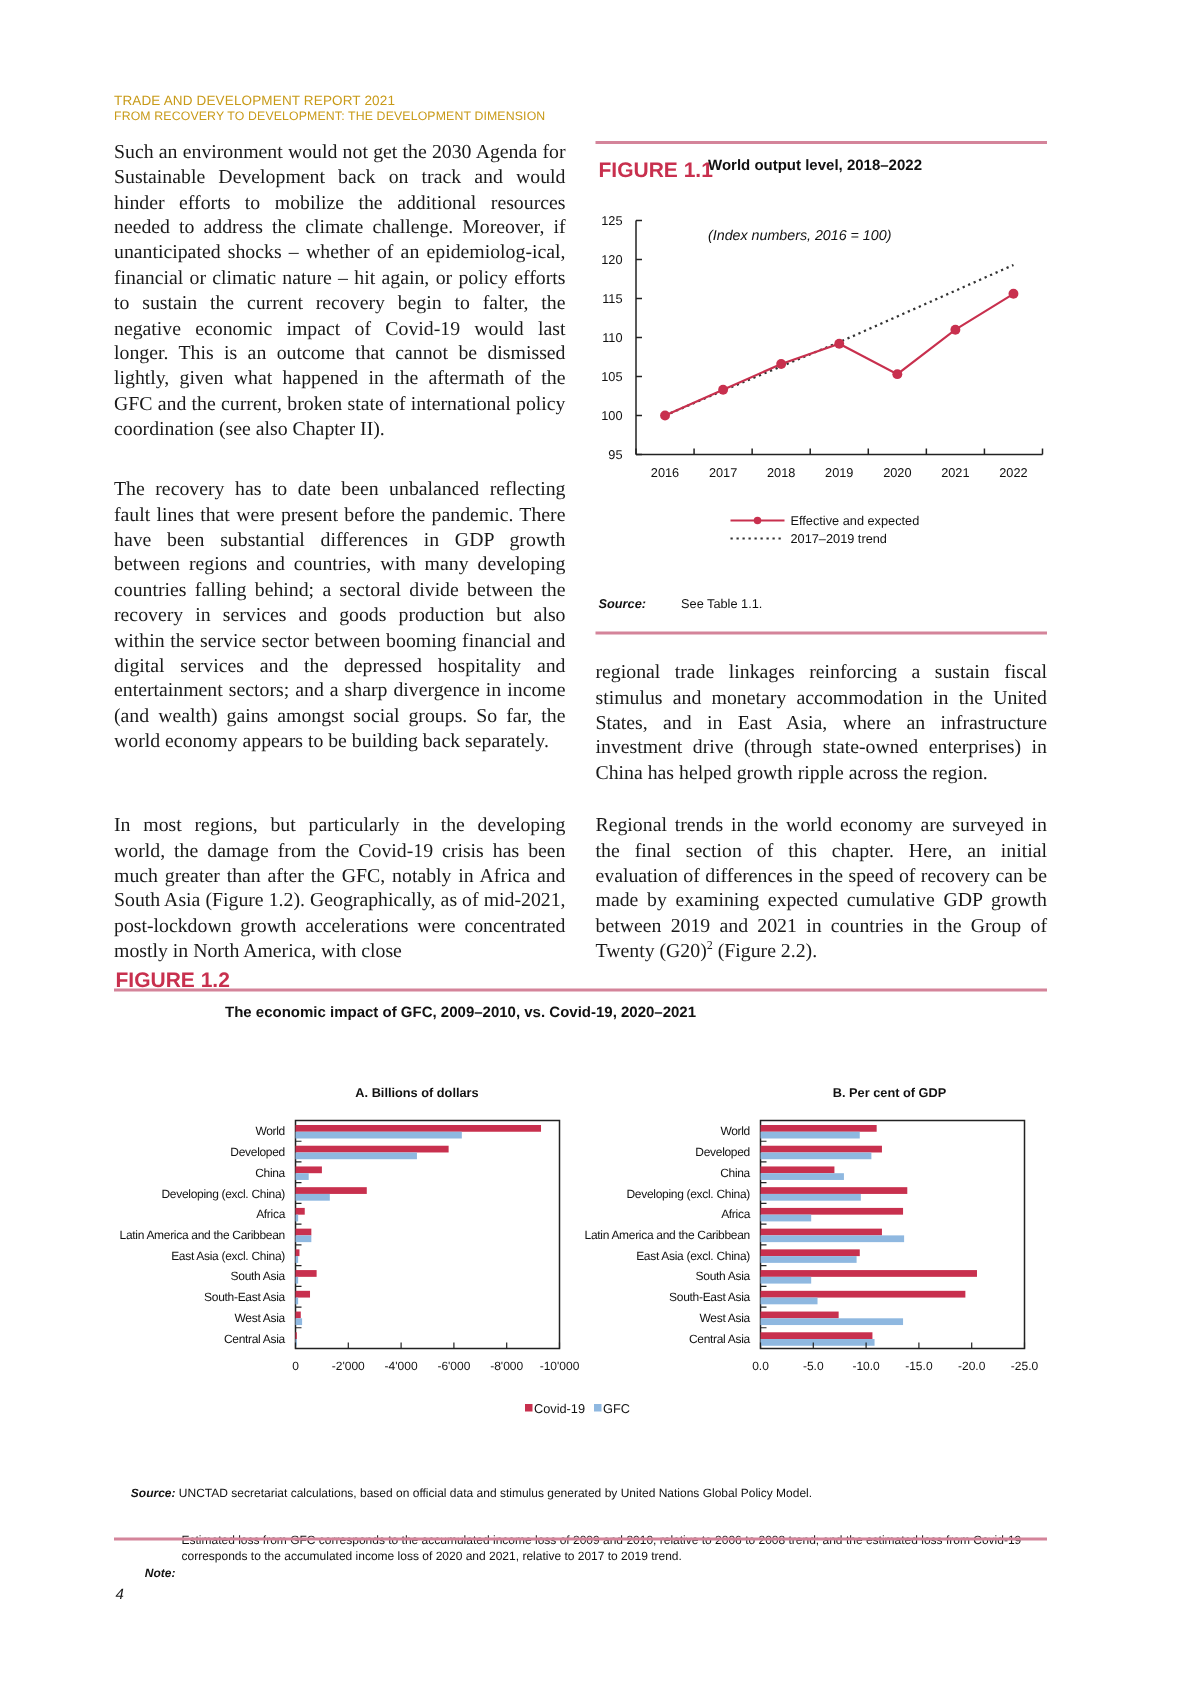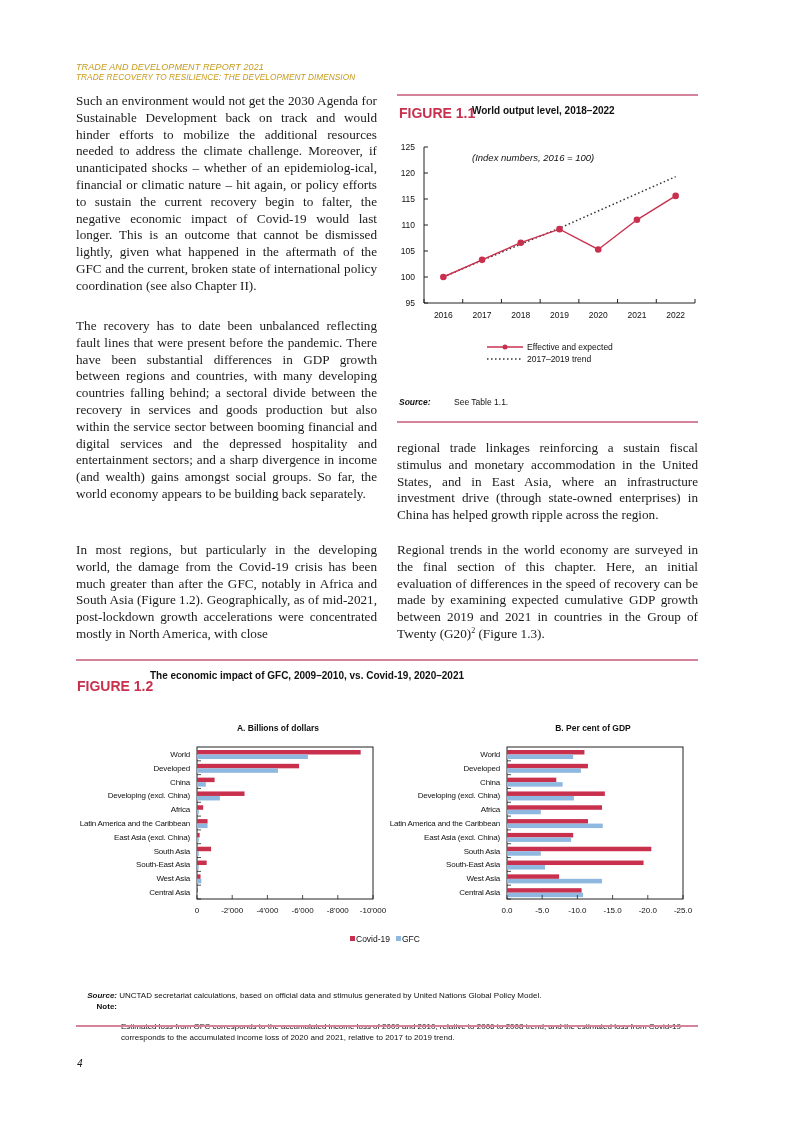--- a/index.html
+++ b/index.html
@@ -1,38 +1,38 @@
 <!DOCTYPE html>
 <html><head>
 <meta charset="utf-8">
 <style>
   html, body { margin: 0; padding: 0; background: #ffffff; }
   body { width: 793px; height: 1122px; position: relative; overflow: hidden; font-family: "Liberation Serif", serif; color: #1a1a1a; }
-  .hdr { position: absolute; left: 76px; font-family: "Liberation Sans", sans-serif; font-style: italic; color: #c89a18; font-size: 9px; letter-spacing: 0.1px; }
+  .hdr { position: absolute; left: 76px; font-family: "Liberation Sans", sans-serif; color: #c89a18; font-size: 9px; letter-spacing: 0.1px; }
   .hdr1 { top: 62px; }
   .hdr2 { top: 73px; font-size: 8.2px; }
   .para { position: absolute; font-size: 13.2px; line-height: 16.8px; text-align: justify; margin: 0; }
   .colL { left: 76px; width: 301px; }
   .colR { left: 397px; width: 301px; }
   .rule { position: absolute; height: 2px; background: #d4849a; }
   .figlabel { font-family: "Liberation Sans", sans-serif; font-weight: bold; color: #c8304e; font-size: 14px; }
   .figtitle { font-family: "Liberation Sans", sans-serif; font-weight: bold; color: #111; font-size: 10px; }
   .figsub { font-family: "Liberation Sans", sans-serif; font-style: italic; color: #111; font-size: 10px; margin-top: 35px; }
   .abs { position: absolute; }
   .sans { font-family: "Liberation Sans", sans-serif; }
   .small { font-family: "Liberation Sans", sans-serif; font-size: 8.5px; color: #111; }
   .note { position: absolute; font-family: "Liberation Sans", sans-serif; font-size: 8px; color: #111; line-height: 11px; }
   sup { font-size: 8px; line-height: 0; }
   svg text { font-family: "Liberation Sans", sans-serif; }
 </style>
 </head>
 <body>
 
 <div class="hdr hdr1">TRADE AND DEVELOPMENT REPORT 2021</div>
-<div class="hdr hdr2">TRADE RECOVERY TO RESILIENCE: THE DEVELOPMENT DIMENSION</div>
+<div class="hdr hdr2">FROM RECOVERY TO DEVELOPMENT: THE DEVELOPMENT DIMENSION</div>
 
 <p class="para colL" style="top:93px;">Such an environment would not get the 2030 Agenda for Sustainable Development back on track and would hinder efforts to mobilize the additional resources needed to address the climate challenge. Moreover, if unanticipated shocks – whether of an epidemiolog-ical, financial or climatic nature – hit again, or policy efforts to sustain the current recovery begin to falter, the negative economic impact of Covid-19 would last longer. This is an outcome that cannot be dismissed lightly, given what happened in the aftermath of the GFC and the current, broken state of international policy coordination (see also Chapter II).</p>
 <p class="para colL" style="top:318px;">The recovery has to date been unbalanced reflecting fault lines that were present before the pandemic. There have been substantial differences in GDP growth between regions and countries, with many developing countries falling behind; a sectoral divide between the recovery in services and goods production but also within the service sector between booming financial and digital services and the depressed hospitality and entertainment sectors; and a sharp divergence in income (and wealth) gains amongst social groups. So far, the world economy appears to be building back separately.</p>
 <p class="para colL" style="top:542px;">In most regions, but particularly in the developing world, the damage from the Covid-19 crisis has been much greater than after the GFC, notably in Africa and South Asia (Figure 1.2). Geographically, as of mid-2021, post-lockdown growth accelerations were concentrated mostly in North America, with close</p>
 
 <div class="rule" style="left:397px; top:94px; width:301px;"></div>
 <div class="abs figlabel" style="left:399px; top:105px;">FIGURE 1.1</div>
 <div class="abs figtitle" style="left:472px; top:105px;">World output level, 2018–2022</div>
 <div class="abs figsub" style="left:472px; top:117px; font-size:9.5px;">(Index numbers, 2016 = 100)</div>
 
@@ -84,24 +84,24 @@
     <text x="137" y="227" font-size="8.5" fill="#111">2017–2019 trend</text>
   </svg>
 
 <div class="abs small" style="left:399px; top:397px;">
   <b><i>Source:</i></b>
   <span style="margin-left:21px;">See Table 1.1.</span>
 </div>
 <div class="rule" style="left:397px; top:421px; width:301px;"></div>
 
 <p class="para colR" style="top:440px;">regional trade linkages reinforcing a sustain fiscal stimulus and monetary accommodation in the United States, and in East Asia, where an infrastructure investment drive (through state-owned enterprises) in China has helped growth ripple across the region.</p>
-<p class="para colR" style="top:542px;"><span>Regional trends in the world economy are surveyed in the final section of this chapter. Here, an initial evaluation of differences in the speed of recovery can be made by examining expected cumulative GDP growth between 2019 and 2021 in countries in the Group of Twenty (G20)</span><sup>2</sup><span> (Figure 1.3).</span></p>
+<p class="para colR" style="top:542px;"><span>Regional trends in the world economy are surveyed in the final section of this chapter. Here, an initial evaluation of differences in the speed of recovery can be made by examining expected cumulative GDP growth between 2019 and 2021 in countries in the Group of Twenty (G20)</span><sup>2</sup><span> (Figure 2.2).</span></p>
 
 <div class="rule" style="left:76px; top:659px; width:622px;"></div>
-<div class="abs figlabel" style="left:77px; top:678px;">FIGURE 1.2</div>
+<div class="abs figlabel" style="left:77px; top:645px;">FIGURE 1.2</div>
 <div class="abs figtitle" style="left:150px; top:670px;">The economic impact of GFC, 2009–2010, vs. Covid-19, 2020–2021</div>
 
 <svg class="abs" style="left:60px; top:715px;" width="660" height="240" id="fig12">
     <g>
       <text x="218" y="16" font-size="8.5" font-weight="bold" text-anchor="middle" fill="#111">A. Billions of dollars</text>
       <rect x="137" y="32" width="176" height="152" fill="none" stroke="#222" stroke-width="1"></rect>
       <text x="130" y="41.90909090909091" font-size="8" text-anchor="end" fill="#111" letter-spacing="-0.2">World</text>
       <line x1="137" y1="45.81818181818182" x2="141" y2="45.81818181818182" stroke="#222" stroke-width="0.8"></line>
       <rect x="137" y="35" width="163.68" height="4.5" fill="#c8304e"></rect>
       <rect x="137" y="39.5" width="110.88" height="4.5" fill="#8fb8e0"></rect>
@@ -224,18 +224,18 @@
       <rect x="336" y="221" width="5" height="5" fill="#8fb8e0"></rect>
       <text x="342" y="227" font-size="8.5" fill="#111">GFC</text>
     </g>
   </svg>
 
 <div class="note" style="left:77px; top:990px; width:630px;">
   <span style="display:inline-block; width:40px; text-align:right; font-weight:bold; font-style:italic;">Source:</span>
   <span>UNCTAD secretariat calculations, based on official data and stimulus generated by United Nations Global Policy Model.</span>
 </div>
 <div class="note" style="left:77px; top:1001px; width:630px; display:flex;">
-  <span style="flex:0 0 40px; text-align:right; font-weight:bold; ">Note:</span>
+  <span style="flex:0 0 40px; text-align:right; font-weight:bold; font-style:italic;margin-top:42px;">Note:</span>
   <span style="margin-left:4px;margin-top:20px;">Estimated loss from GFC corresponds to the accumulated income loss of 2009 and 2010, relative to 2006 to 2008 trend; and the estimated loss from Covid-19 corresponds to the accumulated income loss of 2020 and 2021, relative to 2017 to 2019 trend.</span>
 </div>
 <div class="rule" style="left:76px; top:1025px; width:622px;"></div>
 
 <div class="abs sans" style="left:77px; top:1058px; font-size:10px; font-style:italic;">4</div>
 
 </body></html>

